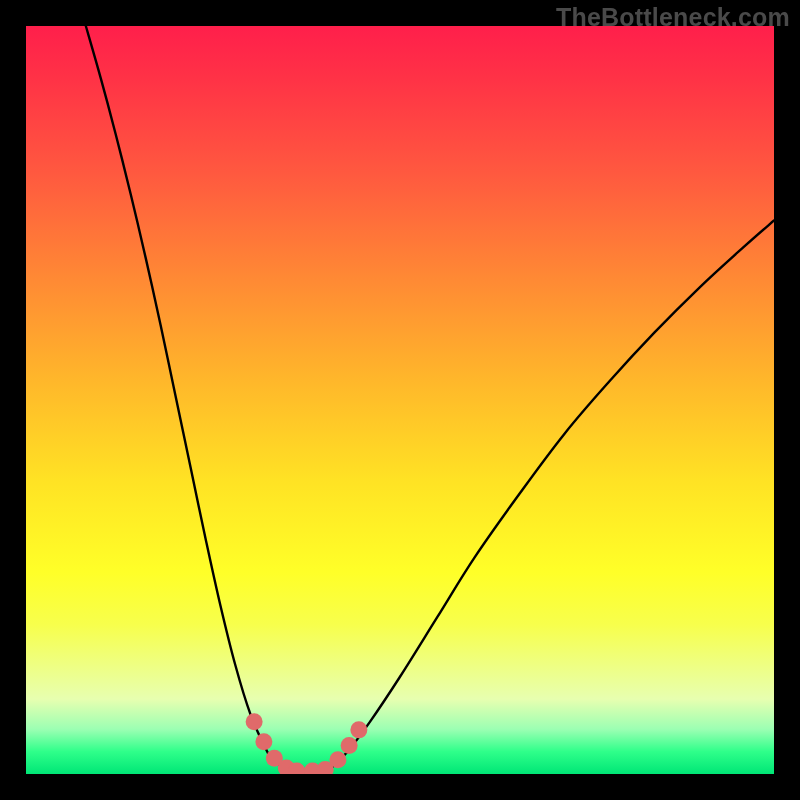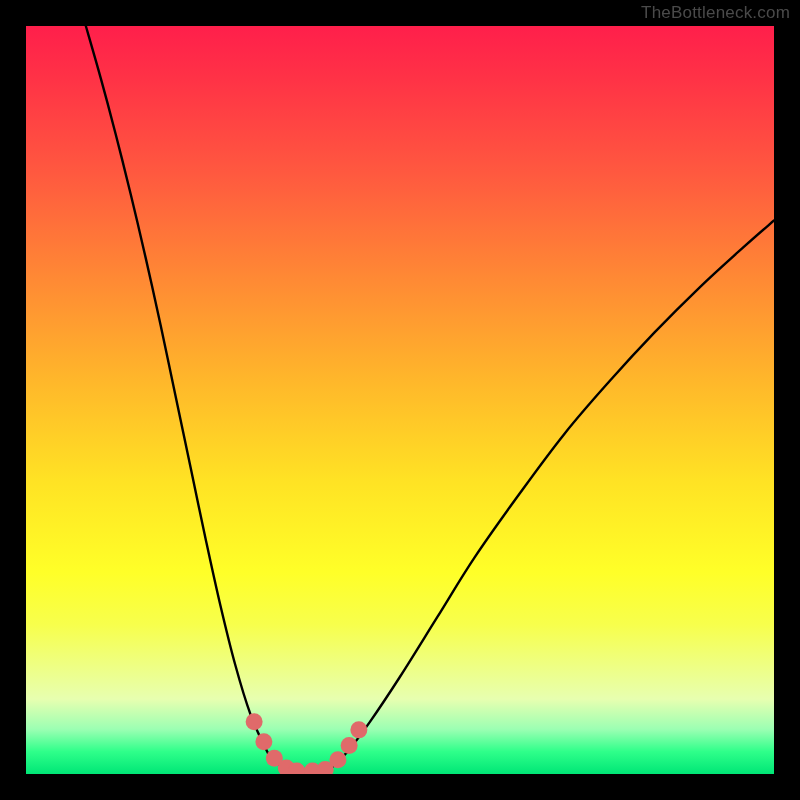--- a/index.html
+++ b/index.html
@@ -44,22 +44,22 @@
   }
   .svg-layer {
     position: absolute;
     inset: 0;
   }
   .watermark {
     position: absolute;
     top: 3px;
     right: 10px;
     color: #4a4a4a;
-    font-size: 17px;
-    font-weight: 400;
+    font-size: 25px;
+    font-weight: 700;
     letter-spacing: 0.2px;
     user-select: none;
     margin-left: 40px;
   }
 </style>
 </head>
 <body>
 
 <div class="watermark">TheBottleneck.com</div>
 

